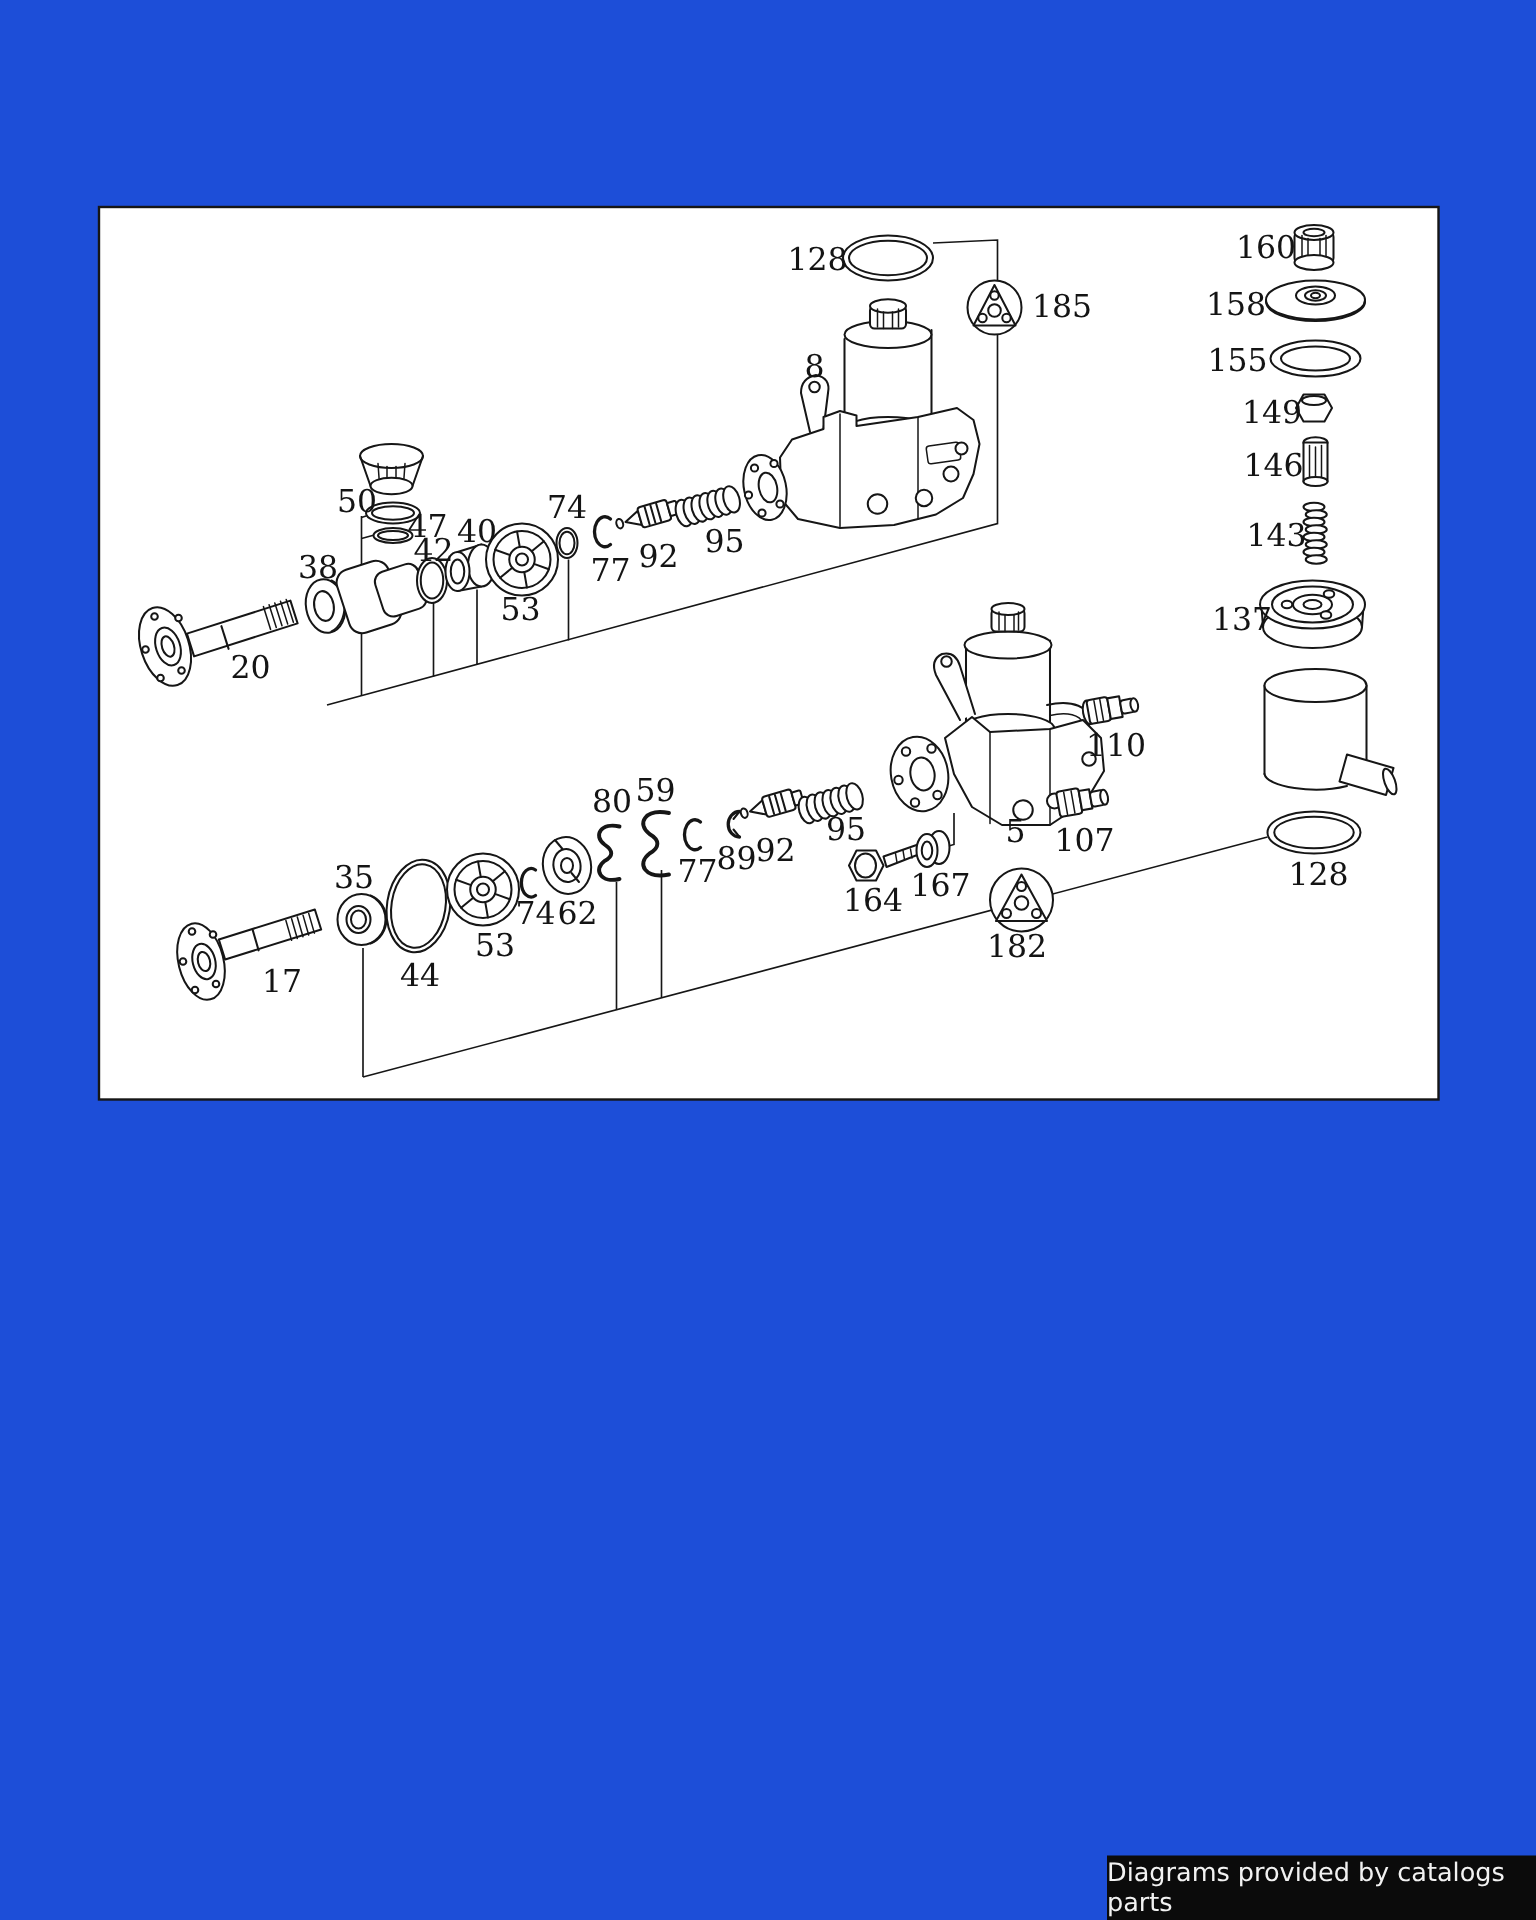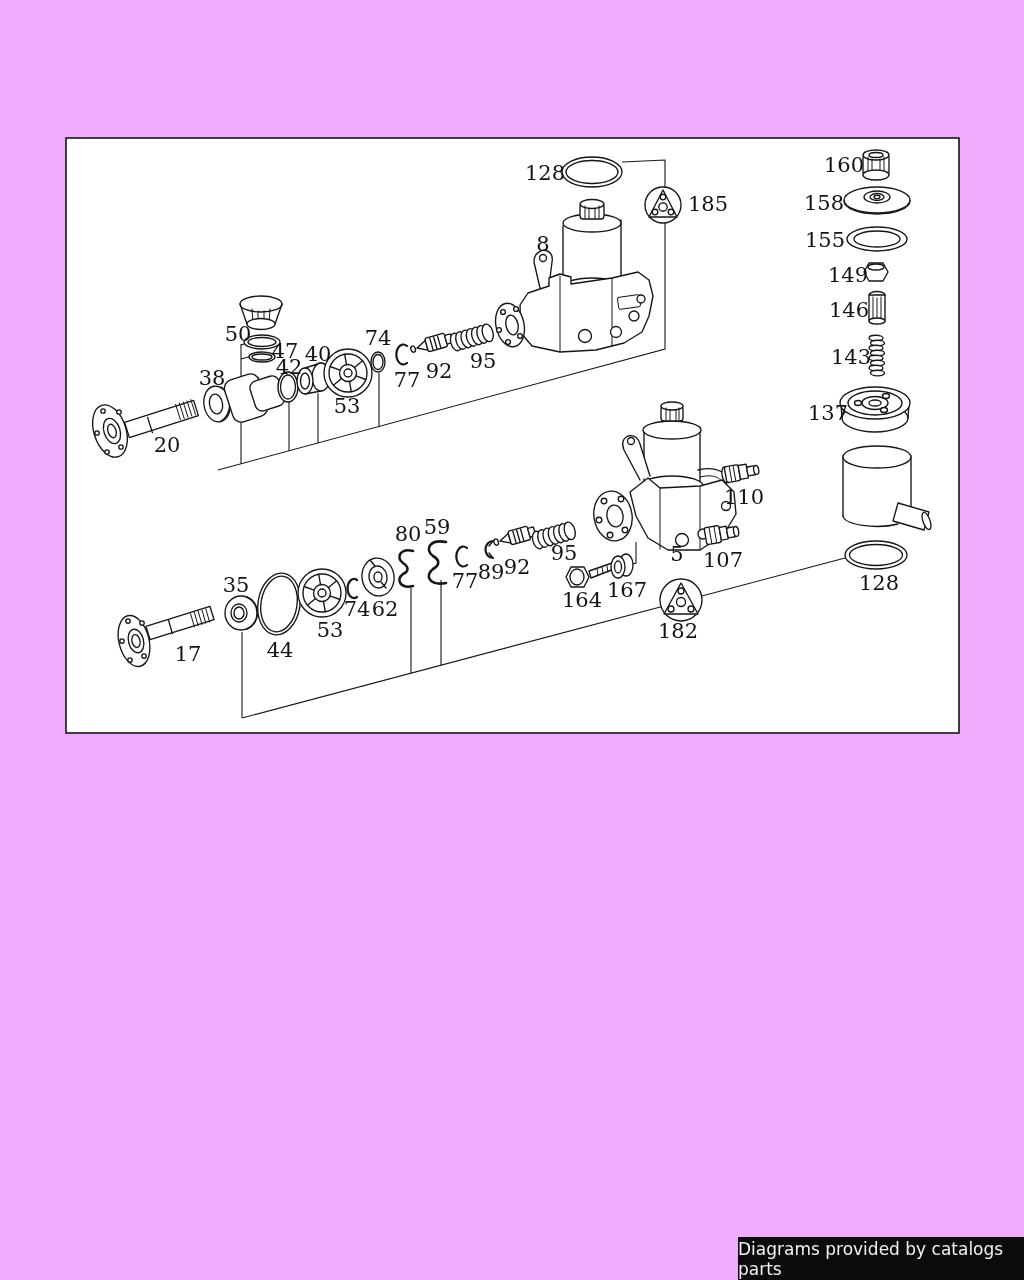--- a/index.html
+++ b/index.html
@@ -1,16 +1,16 @@
 <!DOCTYPE html>
 <html><head>
 <meta charset="utf-8">
 <style>
   html,body{margin:0;padding:0;background:#f8f8f8;}
-  .page{position:relative;width:1024px;height:1280px;background:#f0abfc;overflow:hidden;
+  .page{position:relative;width:1024px;height:1280px;background:#1d4ed8;overflow:hidden;
         font-family:"DejaVu Sans",sans-serif;}
   svg{position:absolute;left:0;top:0;}
   .plabel{font-family:"DejaVu Serif","Liberation Serif",serif;font-size:21px;fill:#141414;
           text-anchor:middle;stroke:none;}
   .footer{position:absolute;left:738px;top:1237px;width:286px;height:43px;background:#0b0b0b;
           color:#f2f2f2;font-size:17px;display:flex;align-items:center;}
 </style>
 </head>
 <body>
 

